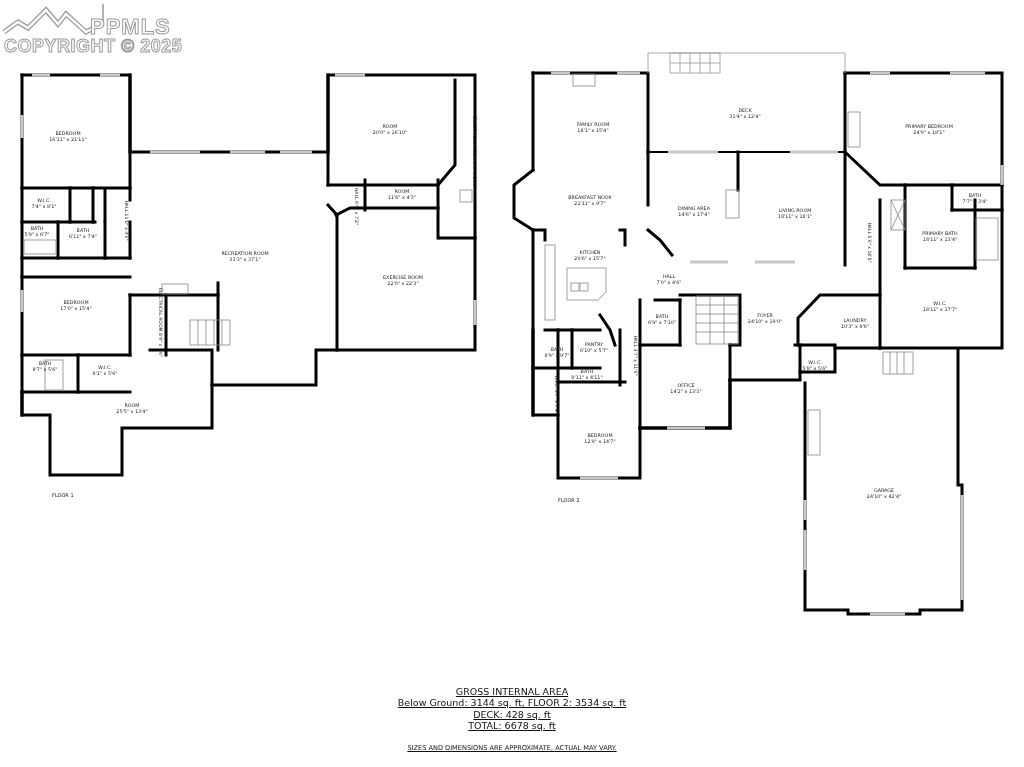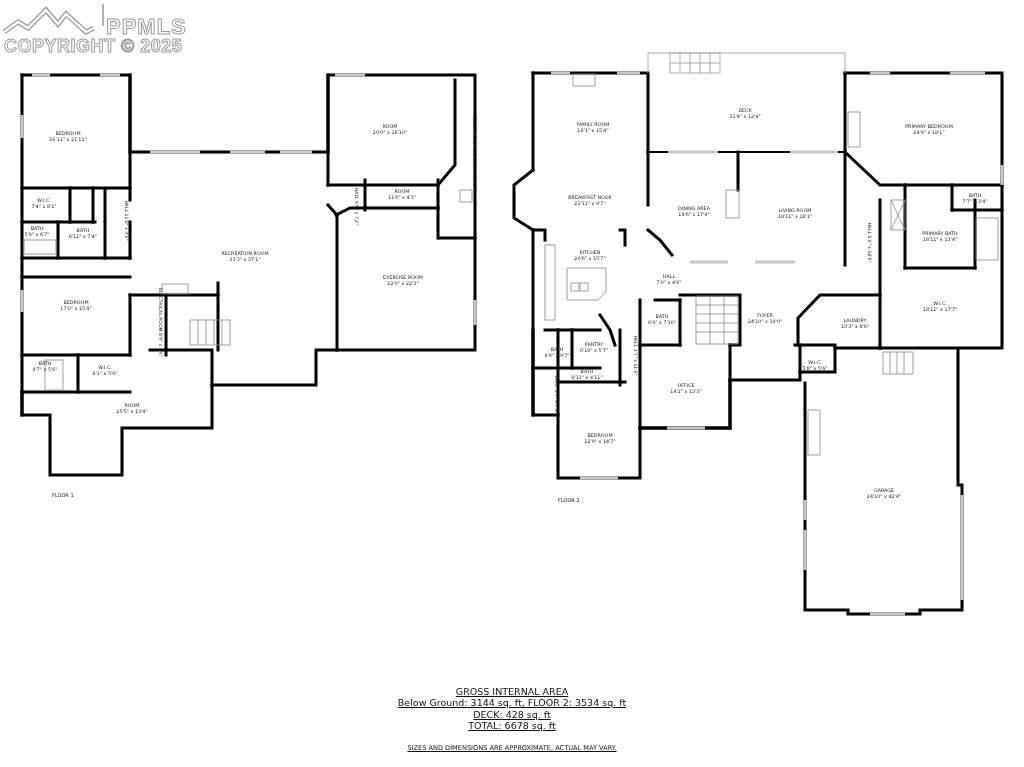--- a/index.html
+++ b/index.html
@@ -1,18 +1,18 @@
 <!DOCTYPE html>
 <html><head>
 <meta charset="utf-8">
 <style>
   html,body{margin:0;padding:0;background:#ffffff;}
   body{width:1024px;height:767px;position:relative;overflow:hidden;font-family:"DejaVu Sans",sans-serif;color:#111;}
   .watermark{position:absolute;left:2px;top:2px;width:210px;height:54px;}
-  .wm-brand{position:absolute;left:104px;top:12px;font:bold 22px "Liberation Sans",sans-serif;color:#fff;-webkit-text-stroke:1px #9a9a9a;letter-spacing:1px;}
+  .wm-brand{position:absolute;left:88px;top:12px;font:bold 22px "Liberation Sans",sans-serif;color:#fff;-webkit-text-stroke:1px #9a9a9a;letter-spacing:1px;}
   .wm-copy{position:absolute;left:2px;top:34px;font:bold 18px "Liberation Sans",sans-serif;color:#fff;-webkit-text-stroke:1px #9a9a9a;letter-spacing:0.5px;white-space:nowrap;}
   svg.plan{position:absolute;left:0;top:0;}
   .lbl{position:absolute;text-align:center;font:4.8px "DejaVu Sans",sans-serif;line-height:6px;color:#222;white-space:nowrap;transform:translateX(-50%);}
   .lbl .dim{display:block;}
   .vlbl{position:absolute;font:4.6px "DejaVu Sans",sans-serif;color:#222;white-space:nowrap;transform-origin:center;}
   .floor-label{position:absolute;font:5px "DejaVu Sans",sans-serif;color:#222;}
   .summary{position:absolute;left:262px;top:686px;width:500px;text-align:center;font:9.5px "DejaVu Sans",sans-serif;line-height:11.3px;color:#111;text-decoration:underline;}
   .summary .note{font-size:6.6px;margin-top:12px;display:block;}
 </style>
 </head>

